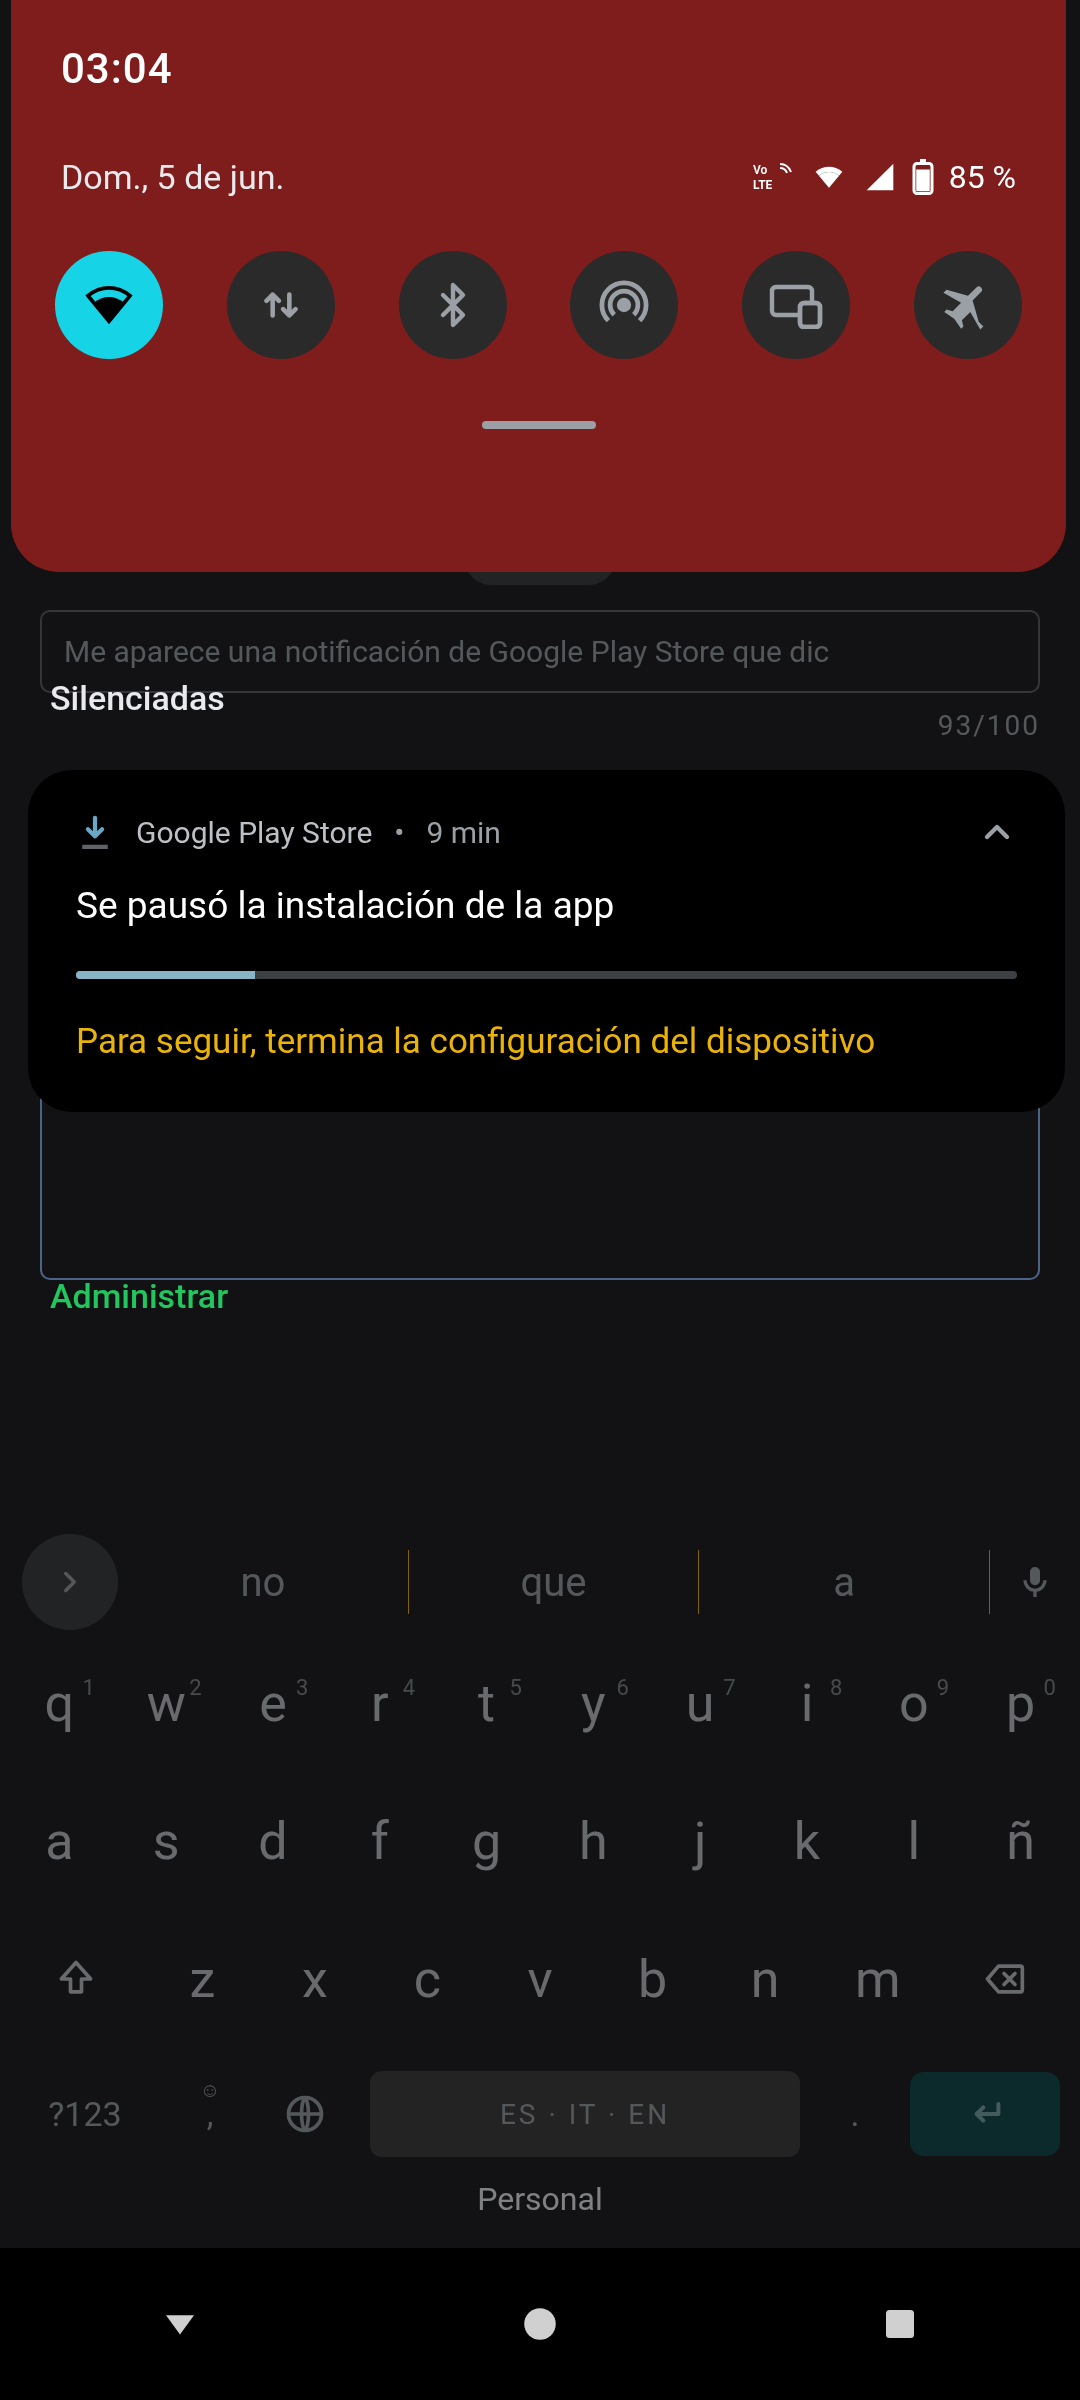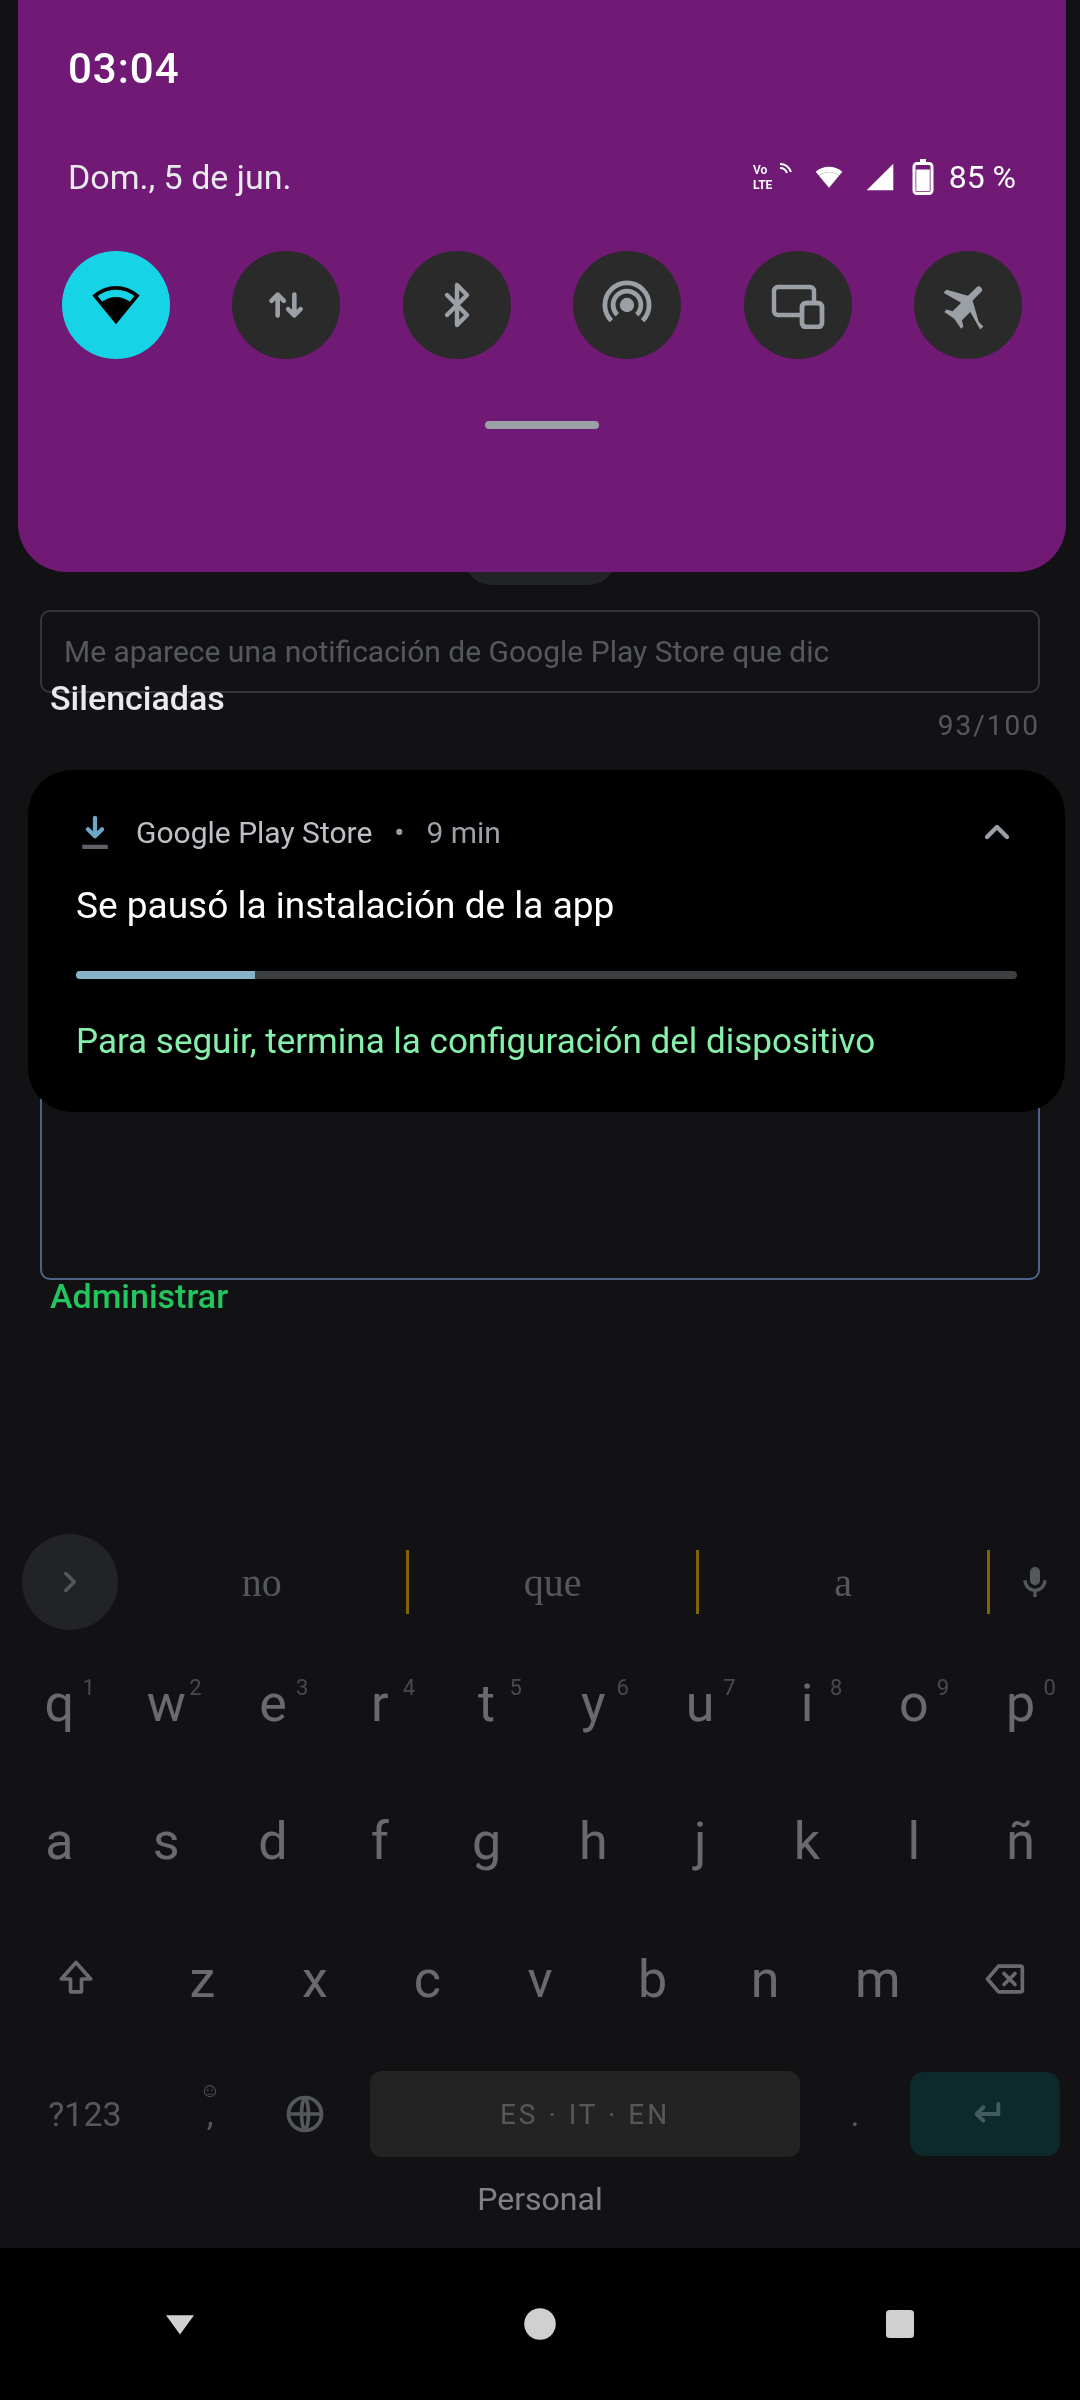--- a/index.html
+++ b/index.html
@@ -10,41 +10,41 @@
   .form-area { position: absolute; top: 560px; left: 40px; right: 40px; color: #9aa0a6; }
   .step-chip { position: absolute; top: -30px; left: 50%; transform: translateX(-50%); background: #3c4043; color: #bdc1c6; padding: 10px 30px; border-radius: 30px; font-size: 30px; }
   .field1 { border: 2px solid #5f6368; border-radius: 10px; padding: 22px; font-size: 30px; color: #9aa0a6; margin-top: 50px; white-space: nowrap; overflow: hidden; }
   .counter { text-align: right; font-size: 28px; color: #9aa0a6; margin-top: 16px; letter-spacing: 2px; }
   .label2 { font-size: 30px; color: #9aa0a6; margin-top: 90px; line-height: 1.4; }
   .field2 { border: 2px solid #8ab4f8; border-radius: 10px; padding: 30px 24px; font-size: 32px; color: #9aa0a6; margin-top: 36px; height: 370px; line-height: 1.45; }
 
   .keyboard { position: absolute; left: 0; right: 0; bottom: 170px; top: 1530px; color: #9aa0a6; }
   .sugg-row { display: flex; align-items: center; height: 104px; }
   .sugg-btn { width: 96px; height: 96px; border-radius: 50%; background: #3c4043; display: flex; align-items: center; justify-content: center; margin-left: 22px; }
-  .sugg { flex: 1; text-align: center; font-size: 40px; border-right: 3px solid #eab308; height: 64px; display: flex; align-items: center; justify-content: center; font-family: Liberation Serif, serif; }
+  .sugg { flex: 1; text-align: center; font-size: 40px; border-right: 1px solid #eab308; height: 64px; display: flex; align-items: center; justify-content: center; }
   .sugg:last-of-type { border-right: none; }
   .mic { width: 90px; display: flex; align-items: center; justify-content: center; }
   .krow { display: flex; justify-content: space-around; align-items: center; height: 138px; padding: 0 6px; }
   .key { flex: 1; text-align: center; position: relative; font-size: 52px; color: #bdc1c6; }
   .key .num { position: absolute; top: 2px; right: 18px; font-size: 22px; color: #80868b; }
   .krow.r2 { padding: 0 6px; }
   .krow.r3 { padding: 0 6px; }
   .shift, .bksp { width: 140px; display:flex; align-items:center; justify-content:center; }
   .brow { display: flex; align-items: center; height: 132px; padding: 0 20px; gap: 30px; }
   .bkey { font-size: 34px; color: #9aa0a6; display:flex; align-items:center; justify-content:center; }
   .space { flex: 1; background: #404040; border-radius: 12px; height: 86px; display:flex; align-items:center; justify-content:center; font-size: 28px; letter-spacing: 3px; }
   .enter { width: 150px; height: 84px; background: #154c4e; border-radius: 14px; display:flex; align-items:center; justify-content:center; }
   .personal { position:absolute; bottom: 182px; left:0; right:0; text-align:center; font-size: 32px; color:#e8eaed; }
 
   
   .navbar { position: absolute; bottom: 0; left: 0; right: 0; height: 152px; background: #000; display: flex; align-items: center; justify-content: space-around; }
   .nav-icon { width: 42px; height: 42px; }
 
   
-  .shade { position: absolute; top: 0; left: 18px; right: 14px; background: #701a75; border-radius: 0 0 48px 48px; padding-bottom: 27px; }
+  .shade { position: absolute; top: 0; left: 11px; right: 14px; background: #7f1d1d; border-radius: 0 0 48px 48px; padding-bottom: 27px; }
   .clock { font-size: 42px; font-weight: 500; color: #fff; padding: 44px 0 0 50px; letter-spacing: 1px; }
   .status-row { display: flex; align-items: center; padding: 64px 50px 0 50px; }
   .date { font-size: 34px; color: #e8eaed; flex: 1; }
   .status-icons { display: flex; align-items: center; gap: 14px; }
   .batt-pct { font-size: 32px; color: #fff; }
   .qs-row { display: flex; justify-content: space-between; padding: 54px 44px 0 44px; }
   .qs-tile { width: 108px; height: 108px; border-radius: 50%; background: #2a2a2a; display:flex; align-items:center; justify-content:center; }
   .qs-tile.active { background: #16d4e6; }
   .handle { width: 114px; height: 8px; background: #9aa0a6; border-radius: 4px; margin: 62px auto 0 auto; }
 
@@ -53,21 +53,21 @@
   .notif { margin: 40px 14px 0 14px; background: #000; border-radius: 44px; padding: 42px 48px 50px 48px; }
   .notif-head { display: flex; align-items: center; gap: 22px; }
   .notif-app-icon { width: 38px; height: 38px; display:flex; align-items:flex-end; justify-content:center; }
   .notif-app { font-size: 30px; color: #bdc1c6; }
   .notif-time { font-size: 30px; color: #9aa0a6; }
   .notif-dot { color:#9aa0a6; font-size:30px; }
   .notif-chevron { margin-left: auto; }
   .notif-title { font-size: 37px; color: #fff; margin-top: 32px; }
   .progress { height: 8px; background: #3c4043; border-radius: 4px; margin-top: 44px; overflow: hidden; }
   .progress-fill { height: 100%; background: #89b4c8; width: 19%; }
-  .notif-body { font-size: 35px; color: #86efac; margin-top: 42px; }
+  .notif-body { font-size: 35px; color: #eab308; margin-top: 42px; }
 
   .manage { font-size: 34px; color: #22c55e; padding: 56px 0 0 50px; font-weight: 500; }
 
   svg { display:block; }
 </style>
 </head>
 <body>
 
 <div class="bg-app">
   <div class="form-area">

